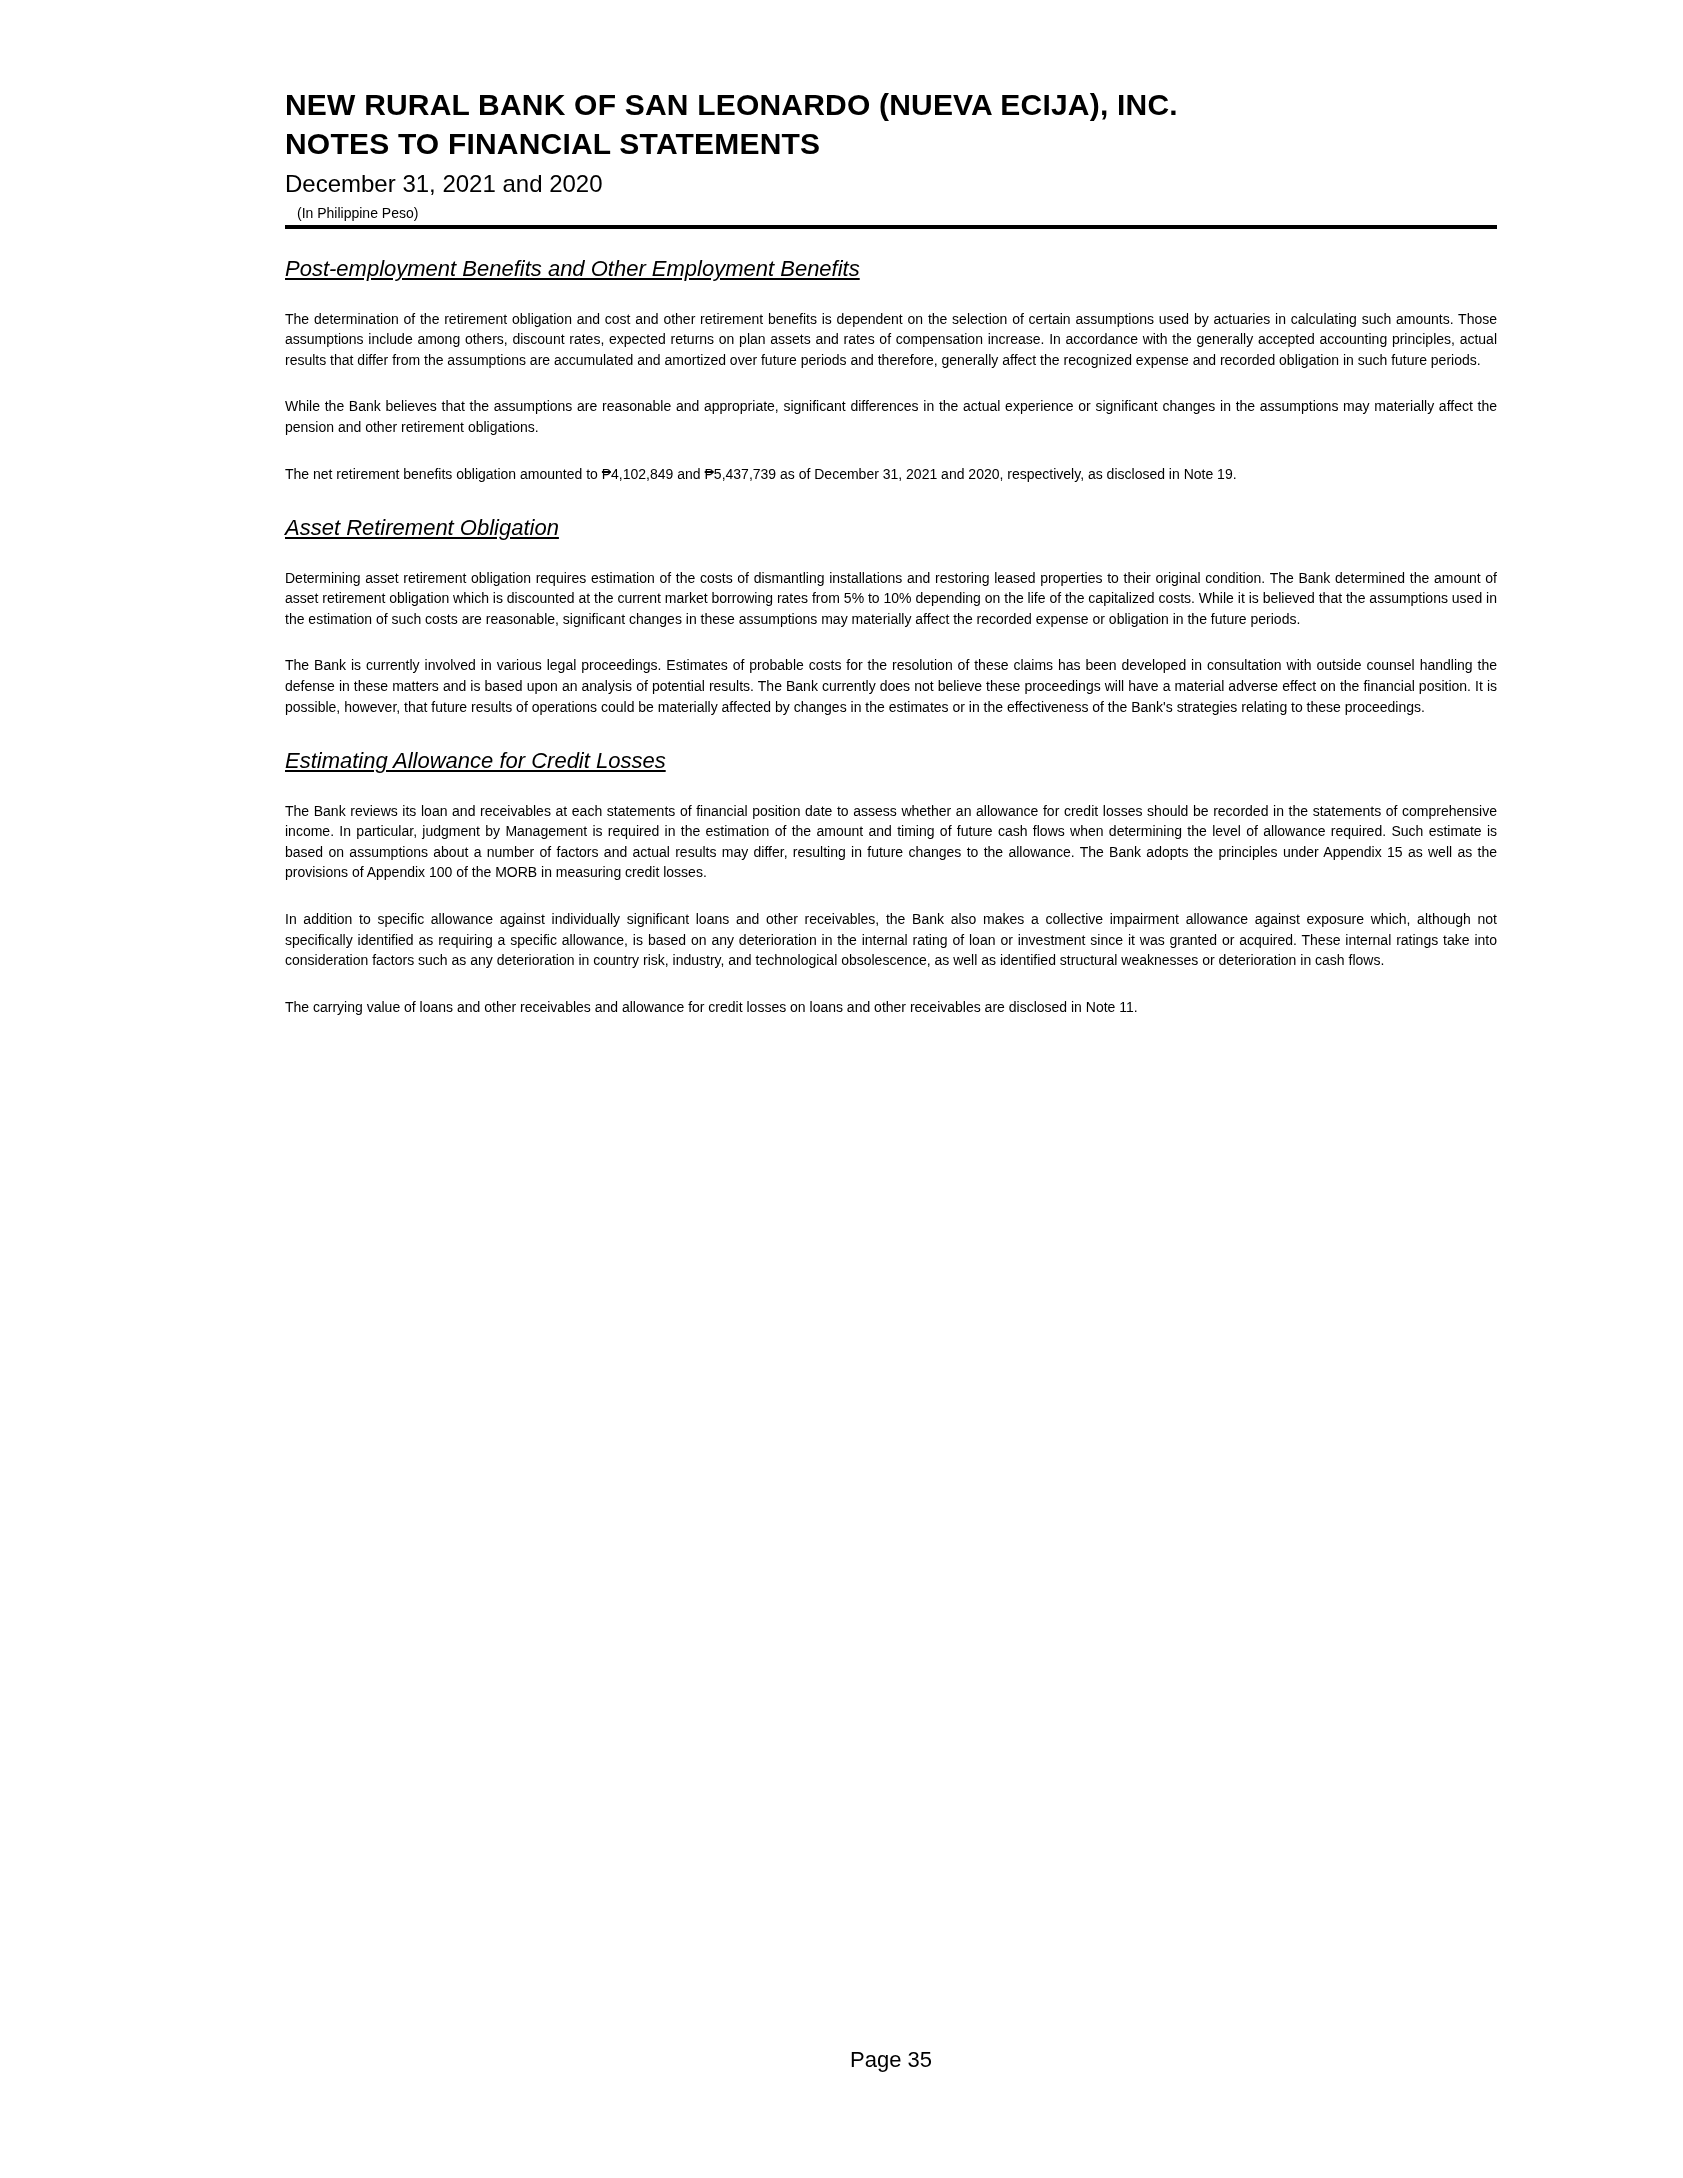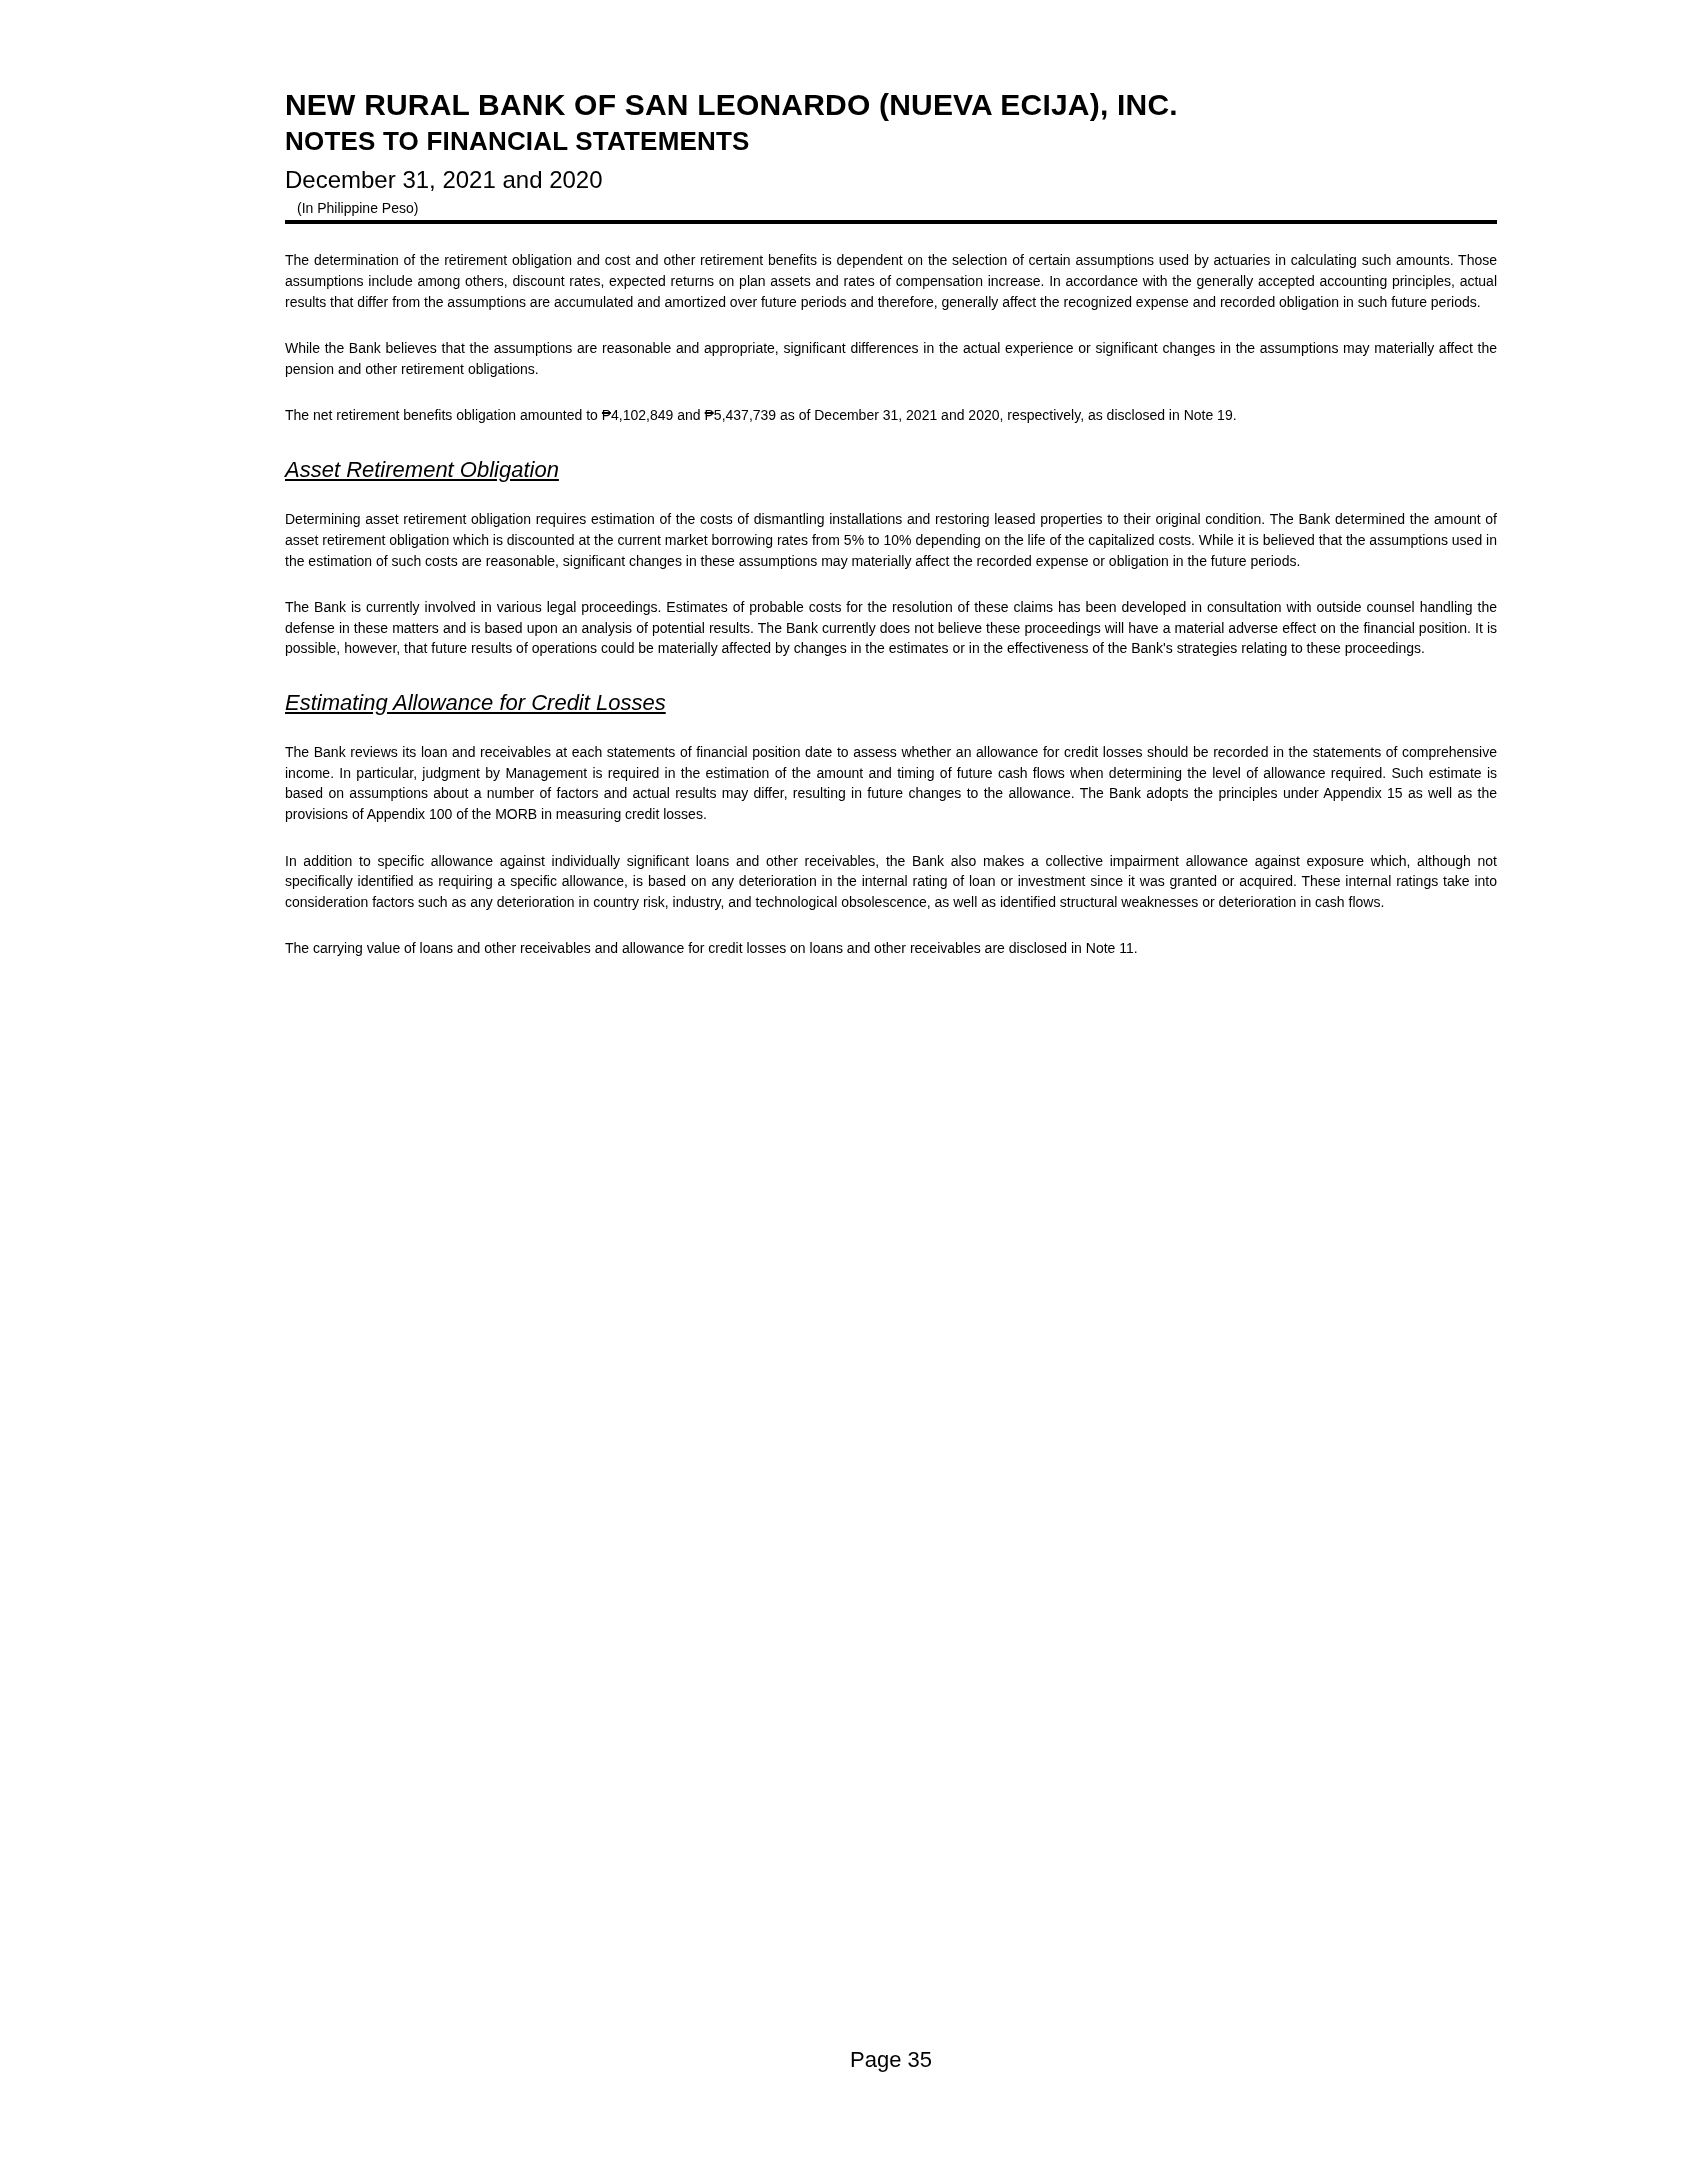--- a/index.html
+++ b/index.html
@@ -31,21 +31,21 @@
   }
   .doc-title {
     font-size: 30px;
     font-weight: bold;
     letter-spacing: 0.2px;
     line-height: 1.18;
     margin: 0;
     white-space: nowrap;
   }
   .doc-subtitle {
-    font-size: 26px;
+    font-size: 30px;
     font-weight: bold;
     letter-spacing: 0.2px;
     line-height: 1.2;
     margin: 4px 0 8px 0;
   }
   .doc-date {
     font-size: 24px;
     font-weight: normal;
     line-height: 1.2;
     margin: 4px 0 0 0;
@@ -102,20 +102,21 @@
 
     <div>
       <div class="doc-title">NEW RURAL BANK OF SAN LEONARDO (NUEVA ECIJA), INC.</div>
       <div class="doc-subtitle">NOTES TO FINANCIAL STATEMENTS</div>
       <div class="doc-date">December 31, 2021 and 2020</div>
       <div class="doc-currency">(In Philippine Peso)</div>
       <div class="rule"></div>
     </div>
 
     <div class="body-block">
+      <h3 class="section-heading">Post-employment Benefits and Other Employment Benefits</h3>
       <p class="para">The determination of the retirement obligation and cost and other retirement benefits is dependent on the selection of certain assumptions used by actuaries in calculating such amounts. Those assumptions include among others, discount rates, expected returns on plan assets and rates of compensation increase. In accordance with the generally accepted accounting principles, actual results that differ from the assumptions are accumulated and amortized over future periods and therefore, generally affect the recognized expense and recorded obligation in such future periods.</p>
       <p class="para">While the Bank believes that the assumptions are reasonable and appropriate, significant differences in the actual experience or significant changes in the assumptions may materially affect the pension and other retirement obligations.</p>
       <p class="para">The net retirement benefits obligation amounted to ₱4,102,849 and ₱5,437,739 as of December 31, 2021 and 2020, respectively, as disclosed in Note 19.</p>
     </div>
 
     <div class="heading-spaced">
       <h3 class="section-heading">Asset Retirement Obligation</h3>
       <p class="para">Determining asset retirement obligation requires estimation of the costs of dismantling installations and restoring leased properties to their original condition. The Bank determined the amount of asset retirement obligation which is discounted at the current market borrowing rates from 5% to 10% depending on the life of the capitalized costs. While it is believed that the assumptions used in the estimation of such costs are reasonable, significant changes in these assumptions may materially affect the recorded expense or obligation in the future periods.</p>
     </div>
 

